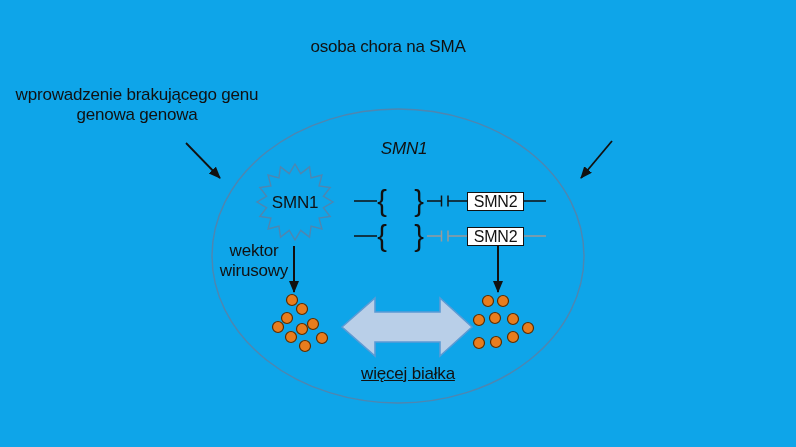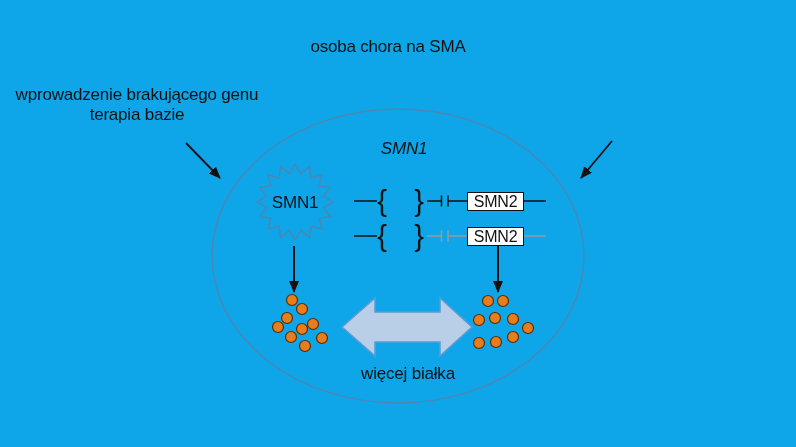--- a/index.html
+++ b/index.html
@@ -88,38 +88,40 @@
         <circle cx="479" cy="343" r="5.5" class="dot"></circle>
         <circle cx="496" cy="342" r="5.5" class="dot"></circle>
         <circle cx="513" cy="337" r="5.5" class="dot"></circle>
       </g>
   </svg>
 
   <div class="txt" style="left:288px;top:37px;width:200px;">osoba chora na SMA</div>
 
   <div class="txt" style="left:0px;top:73px;width:274px;margin-top:12px;">
     <div>wprowadzenie brakującego genu</div>
-    <div>terapia bazie</div>
+    <div>genowa genowa</div>
   </div>
 
 
   <div class="txt" style="left:344px;top:139px;width:120px;line-height:19px;">
     <div><i>SMN1</i></div>
   </div>
 
   <div class="txt" style="left:265px;top:193px;width:60px;">SMN1</div>
 
   <div class="txt" style="left:212px;top:241px;width:84px;">
+    <div>wektor</div>
+    <div>wirusowy</div>
   </div>
 
   <span class="brace" style="left:375px;top:184px;">{</span>
   <span class="brace" style="left:412px;top:184px;">}</span>
   <span class="brace" style="left:375px;top:219px;">{</span>
   <span class="brace" style="left:412px;top:219px;">}</span>
 
   <div class="gene-box" style="left:467px;top:192px;">SMN2</div>
   <div class="gene-box" style="left:467px;top:227px;">SMN2</div>
 
-  <div class="txt" style="left:348px;top:362px;width:120px;line-height:23px;">
+  <div class="txt" style="left:348px;top:362px;width:120px;line-height:23px;text-decoration:underline;">
     <div>więcej białka</div>
   </div>
 
 </div>
 
 </body></html>

